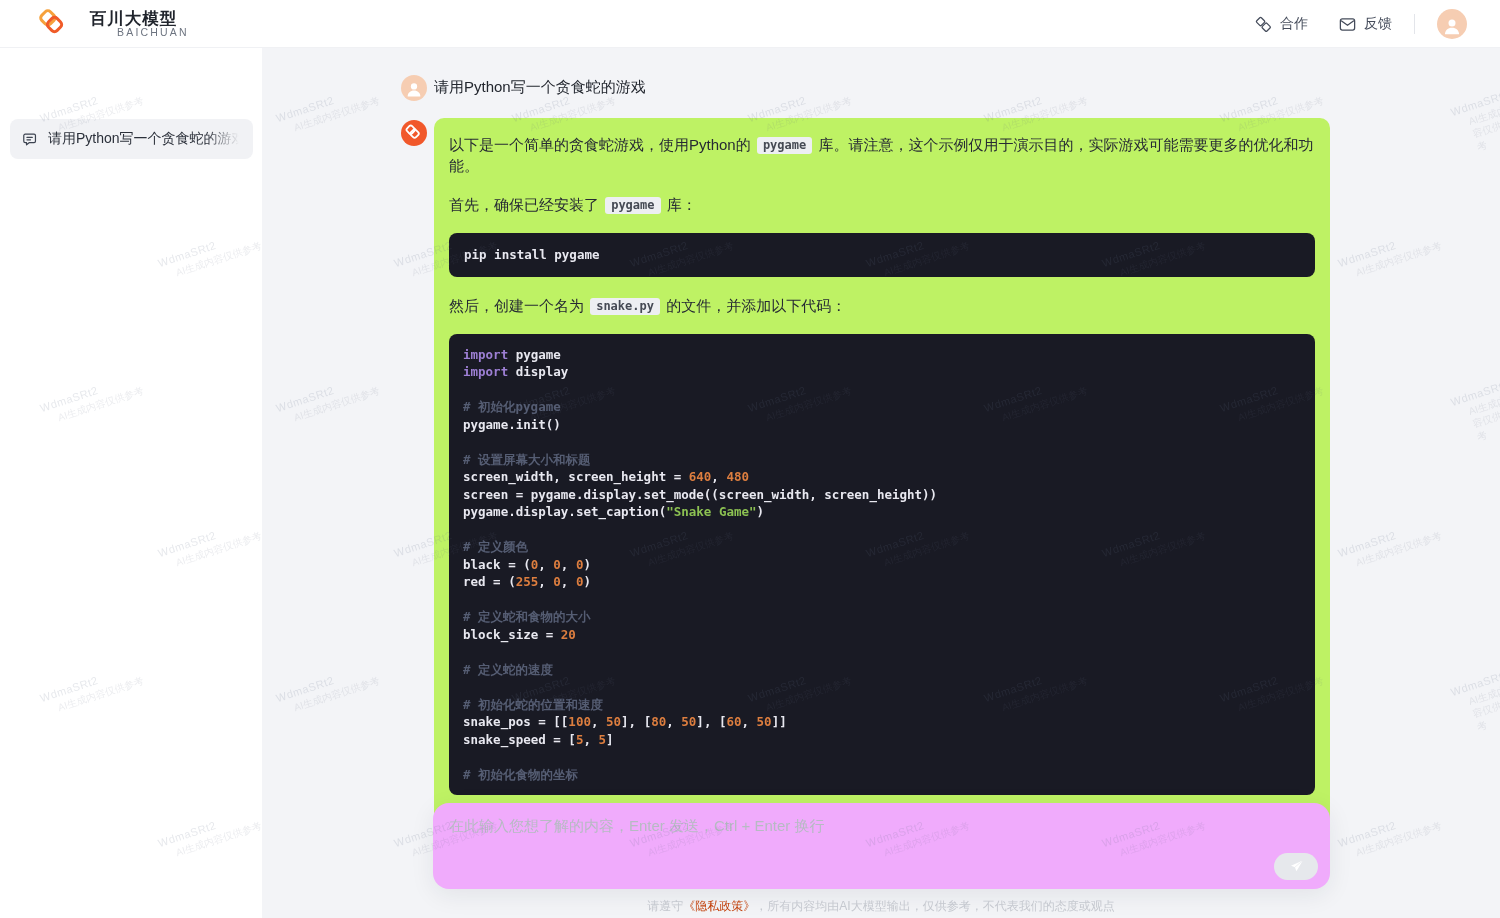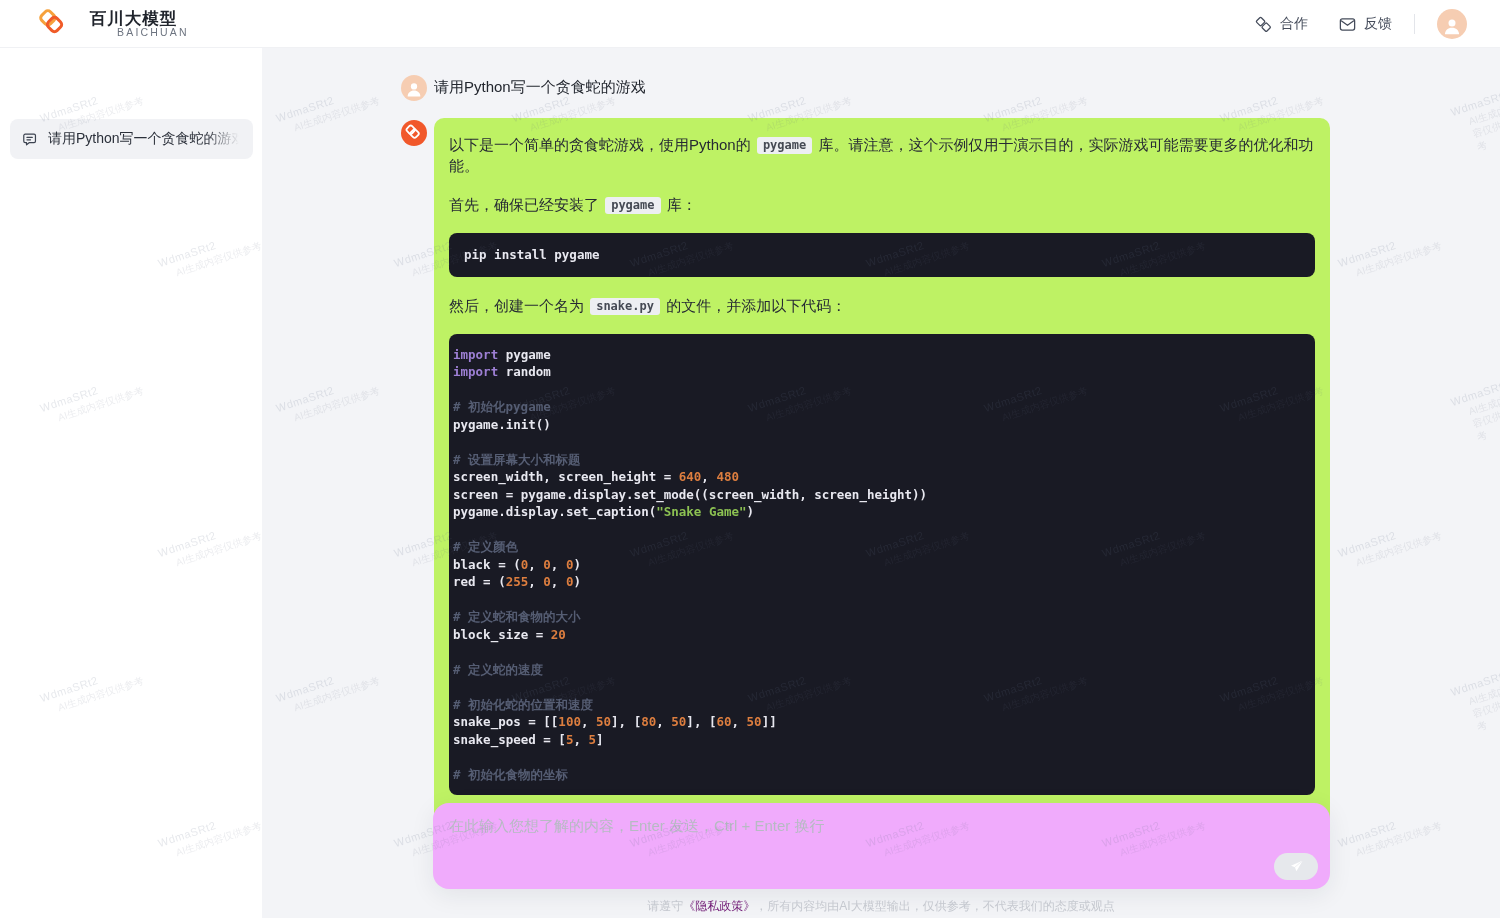--- a/index.html
+++ b/index.html
@@ -42,21 +42,21 @@
   .bot-avatar { left:139px; top:72px; background:#f1582b; display:flex; align-items:center; justify-content:center; }
   .bot-avatar svg { width:18px; height:18px; }
   .user-text { position:absolute; left:172px; top:30px; font-size:15px; color:#22262e; }
 
   .bot-card { position:absolute; left:172px; top:70px; width:896px; height:752px; background:#bef264;
     border-radius:10px; padding:16px 15px; overflow:hidden; }
   .bot-card p { font-size:15px; line-height:21px; color:#262a33; margin:0 0 18px 0; }
   .chip { display:inline-block; background:#edeff2; color:#454a54; border-radius:3px;
     font-family:"DejaVu Sans Mono",monospace; font-size:12px; font-weight:600; padding:0 6px; margin:0 2px; line-height:17px; vertical-align:1px; }
 
-  .code-block { background:#191a24; border-radius:8px; margin:0 0 18px 0; padding:12px 4px;
+  .code-block { background:#191a24; border-radius:8px; margin:0 0 18px 0; padding:12px 14px;
     font-family:"DejaVu Sans Mono",monospace; font-size:12.5px; font-weight:600; color:#e8e8f0; }
   .code-block.single { padding:13px 15px; }
   .cline { line-height:17.5px; white-space:pre; }
   .tk-pl { color:#e8e8f0; }
   .tk-kw { color:#9d7fd4; }
   .tk-cm { color:#555d73; }
   .tk-num { color:#dd7e3f; }
   .tk-str { color:#8cc152; }
 
   
@@ -65,21 +65,21 @@
   .composer textarea { position:absolute; inset:0; width:100%; height:100%; border:none; outline:none; resize:none;
     background:transparent; border-radius:16px; padding:14px 70px 14px 16px;
     font-family:"Liberation Sans",sans-serif; font-size:15px; color:#22262e; }
   .composer textarea::placeholder { color:#b6bac3; }
   .send-btn { position:absolute; right:12px; bottom:9px; width:44px; height:27px; border:none; border-radius:14px;
     background:#e6e8ec; display:flex; align-items:center; justify-content:center; cursor:pointer; }
   .send-btn svg { width:15px; height:15px; }
 
   .footer-note { position:absolute; left:0; top:850px; width:1238px; text-align:center;
     font-size:12px; color:#c5c8cf; z-index:15; }
-  .footer-note .privacy { color:#701a75; cursor:pointer; }
+  .footer-note .privacy { color:#c2410c; cursor:pointer; }
 
   
   .wm-layer { position:absolute; inset:0; z-index:40; pointer-events:none; overflow:hidden; }
   .wm-item { position:absolute; transform:rotate(-18deg); line-height:1.35; }
   .wm1 { font-size:11px; color:rgba(100,112,135,.16); letter-spacing:.5px; }
   .wm2 { font-size:10px; color:rgba(100,112,135,.13); margin-left:14px; }
 </style>
 </head>
 <body>
 
@@ -150,21 +150,21 @@
 
     <div class="bot-card">
       <p>以下是一个简单的贪食蛇游戏，使用Python的 <span class="chip">pygame</span> 库。请注意，这个示例仅用于演示目的，实际游戏可能需要更多的优化和功能。</p>
       <p>首先，确保已经安装了 <span class="chip">pygame</span> 库：</p>
       <div class="code-block single">
           <div class="cline"><span class="tk-pl">pip install pygame</span></div>
         </div>
       <p>然后，创建一个名为 <span class="chip">snake.py</span> 的文件，并添加以下代码：</p>
       <div class="code-block">
           <div class="cline"><span class="tk-kw">import</span><span class="tk-pl"> pygame</span></div>
-          <div class="cline"><span class="tk-kw">import</span><span class="tk-pl"> random</span></div>
+          <div class="cline"><span class="tk-kw">import</span><span class="tk-pl"> display</span></div>
           <div class="cline">&nbsp;</div>
           <div class="cline"><span class="tk-cm"># 初始化pygame</span></div>
           <div class="cline"><span class="tk-pl">pygame.init()</span></div>
           <div class="cline">&nbsp;</div>
           <div class="cline"><span class="tk-cm"># 设置屏幕大小和标题</span></div>
           <div class="cline"><span class="tk-pl">screen_width, screen_height = </span><span class="tk-num">640</span><span class="tk-pl">, </span><span class="tk-num">480</span></div>
           <div class="cline"><span class="tk-pl">screen = pygame.display.set_mode((screen_width, screen_height))</span></div>
           <div class="cline"><span class="tk-pl">pygame.display.set_caption(</span><span class="tk-str">"Snake Game"</span><span class="tk-pl">)</span></div>
           <div class="cline">&nbsp;</div>
           <div class="cline"><span class="tk-cm"># 定义颜色</span></div>

